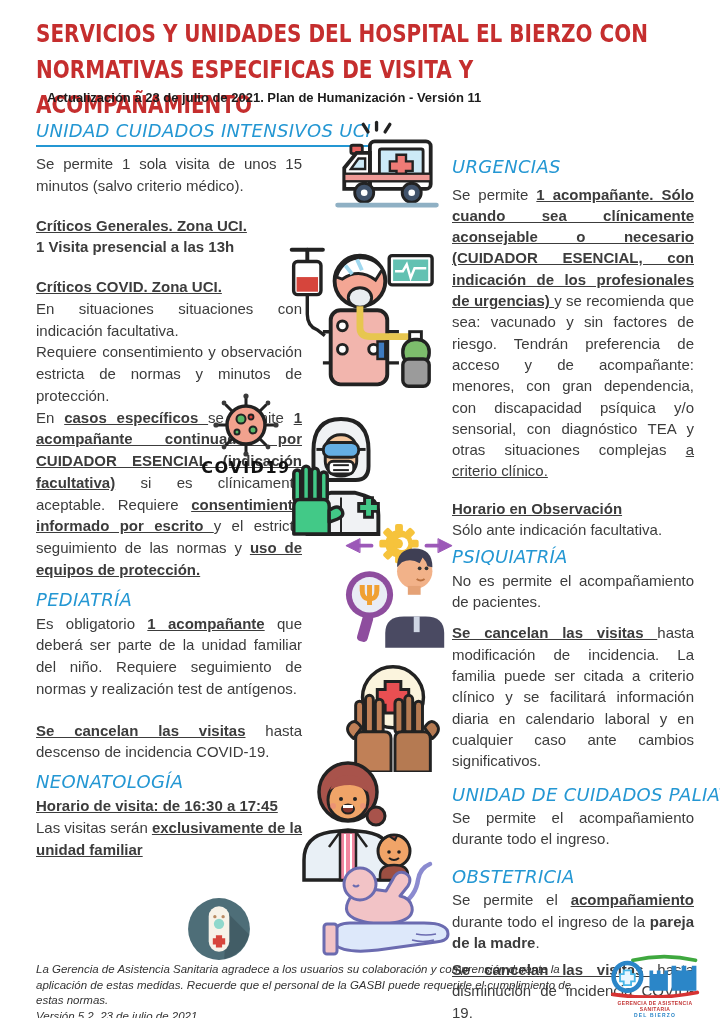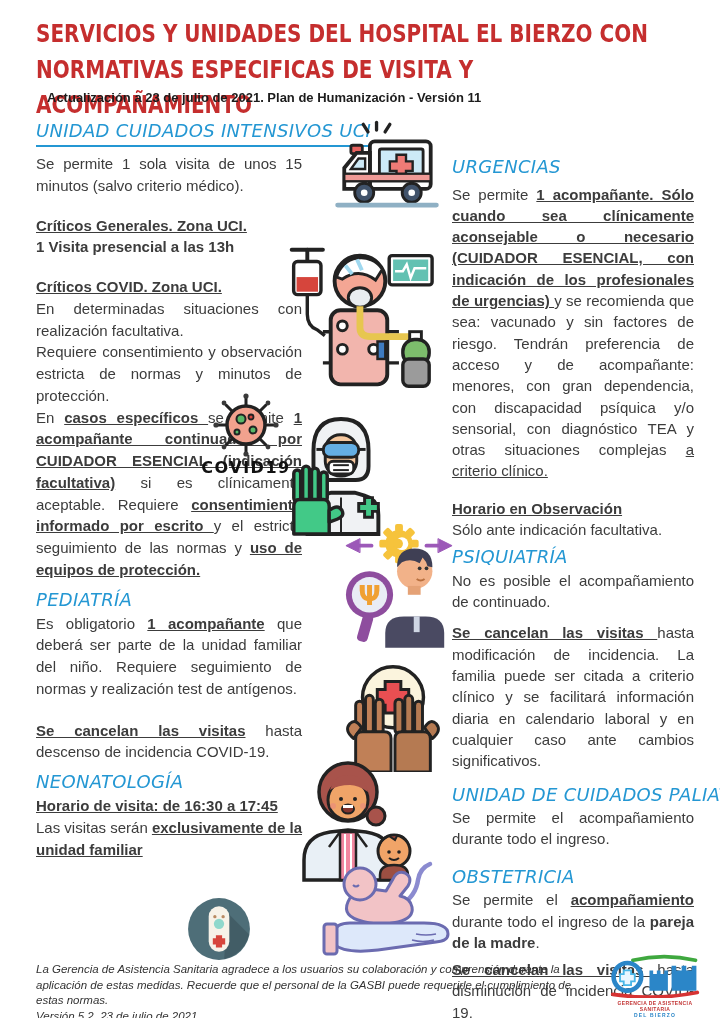--- a/index.html
+++ b/index.html
@@ -50,21 +50,21 @@
   </div>
   <div class="page-subtitle">Actualización a 23 de julio de 2021. Plan de Humanización - Versión 11</div>
 
   <div class="col col-left">
     <section>
       <h3 class="sec-h underlined mb6">UNIDAD CUIDADOS INTENSIVOS  UCI</h3>
       <p>Se permite 1 sola visita de unos 15 minutos (salvo criterio médico).</p>
       <p class="p-bu mt18">Críticos Generales. Zona UCI.</p>
       <p class="p-b">1 Visita presencial a las 13h</p>
       <p class="p-bu mt18">Críticos COVID. Zona UCI.</p>
-      <p>En determinadas situaciones con realización facultativa.</p>
+      <p>En situaciones situaciones con indicación facultativa.</p>
       <p>Requiere consentimiento y observación estricta de normas y minutos de protección.</p>
     </section>
 
     <section>
       <p><span>En </span><span class="f-b f-u">casos específicos </span><span>se permite </span><span class="f-b f-u">1 acompañante continuado por CUIDADOR ESENCIAL (indicación facultativa)</span><span> si es clínicamente aceptable. Requiere </span><span class="f-b f-u">consentimiento informado por escrito </span><span>y el estricto seguimiento de las normas y </span><span class="f-b f-u">uso de equipos de protección.</span></p>
     </section>
 
     <section>
       <h3 class="sec-h mt6">PEDIATRÍA</h3>
       <p><span>Es obligatorio </span><span class="f-b f-u">1 acompañante</span><span> que deberá ser parte de la unidad familiar del niño. Requiere seguimiento de normas y realización test de antígenos.</span></p>
@@ -81,21 +81,21 @@
   <div class="col col-right">
     <section>
       <h3 class="sec-h mb4">URGENCIAS</h3>
       <p><span>Se permite </span><span class="f-b f-u">1 acompañante. Sólo cuando sea clínicamente aconsejable o necesario (CUIDADOR ESENCIAL, con indicación de los profesionales de urgencias) </span><span>y se recomienda que sea: vacunado y sin factores de riesgo. Tendrán preferencia de acceso y de acompañante: menores, con gran dependencia, con discapacidad psíquica y/o sensorial, con diagnóstico TEA y otras situaciones complejas </span><span class="f-u">a criterio clínico.</span></p>
       <p class="p-bu mt16">Horario en Observación</p>
       <p>Sólo ante indicación facultativa.</p>
     </section>
 
     <section>
       <h3 class="sec-h mt4">PSIQUIATRÍA</h3>
-      <p>No es posible el acompañamiento de continuado.</p>
+      <p>No es permite el acompañamiento de pacientes.</p>
       <p class="mt10"><span class="f-b f-u">Se cancelan las visitas </span><span>hasta modificación de incidencia. La familia puede ser citada a criterio clínico y se facilitará información diaria en calendario laboral y en cualquier caso ante cambios significativos.</span></p>
     </section>
 
     <section>
       <h3 class="sec-h mt10">UNIDAD DE CUIDADOS PALIATIVOS</h3>
       <p>Se permite el acompañamiento durante todo el ingreso.</p>
     </section>
 
     <section>
       <h3 class="sec-h mt14">OBSTETRICIA</h3>

